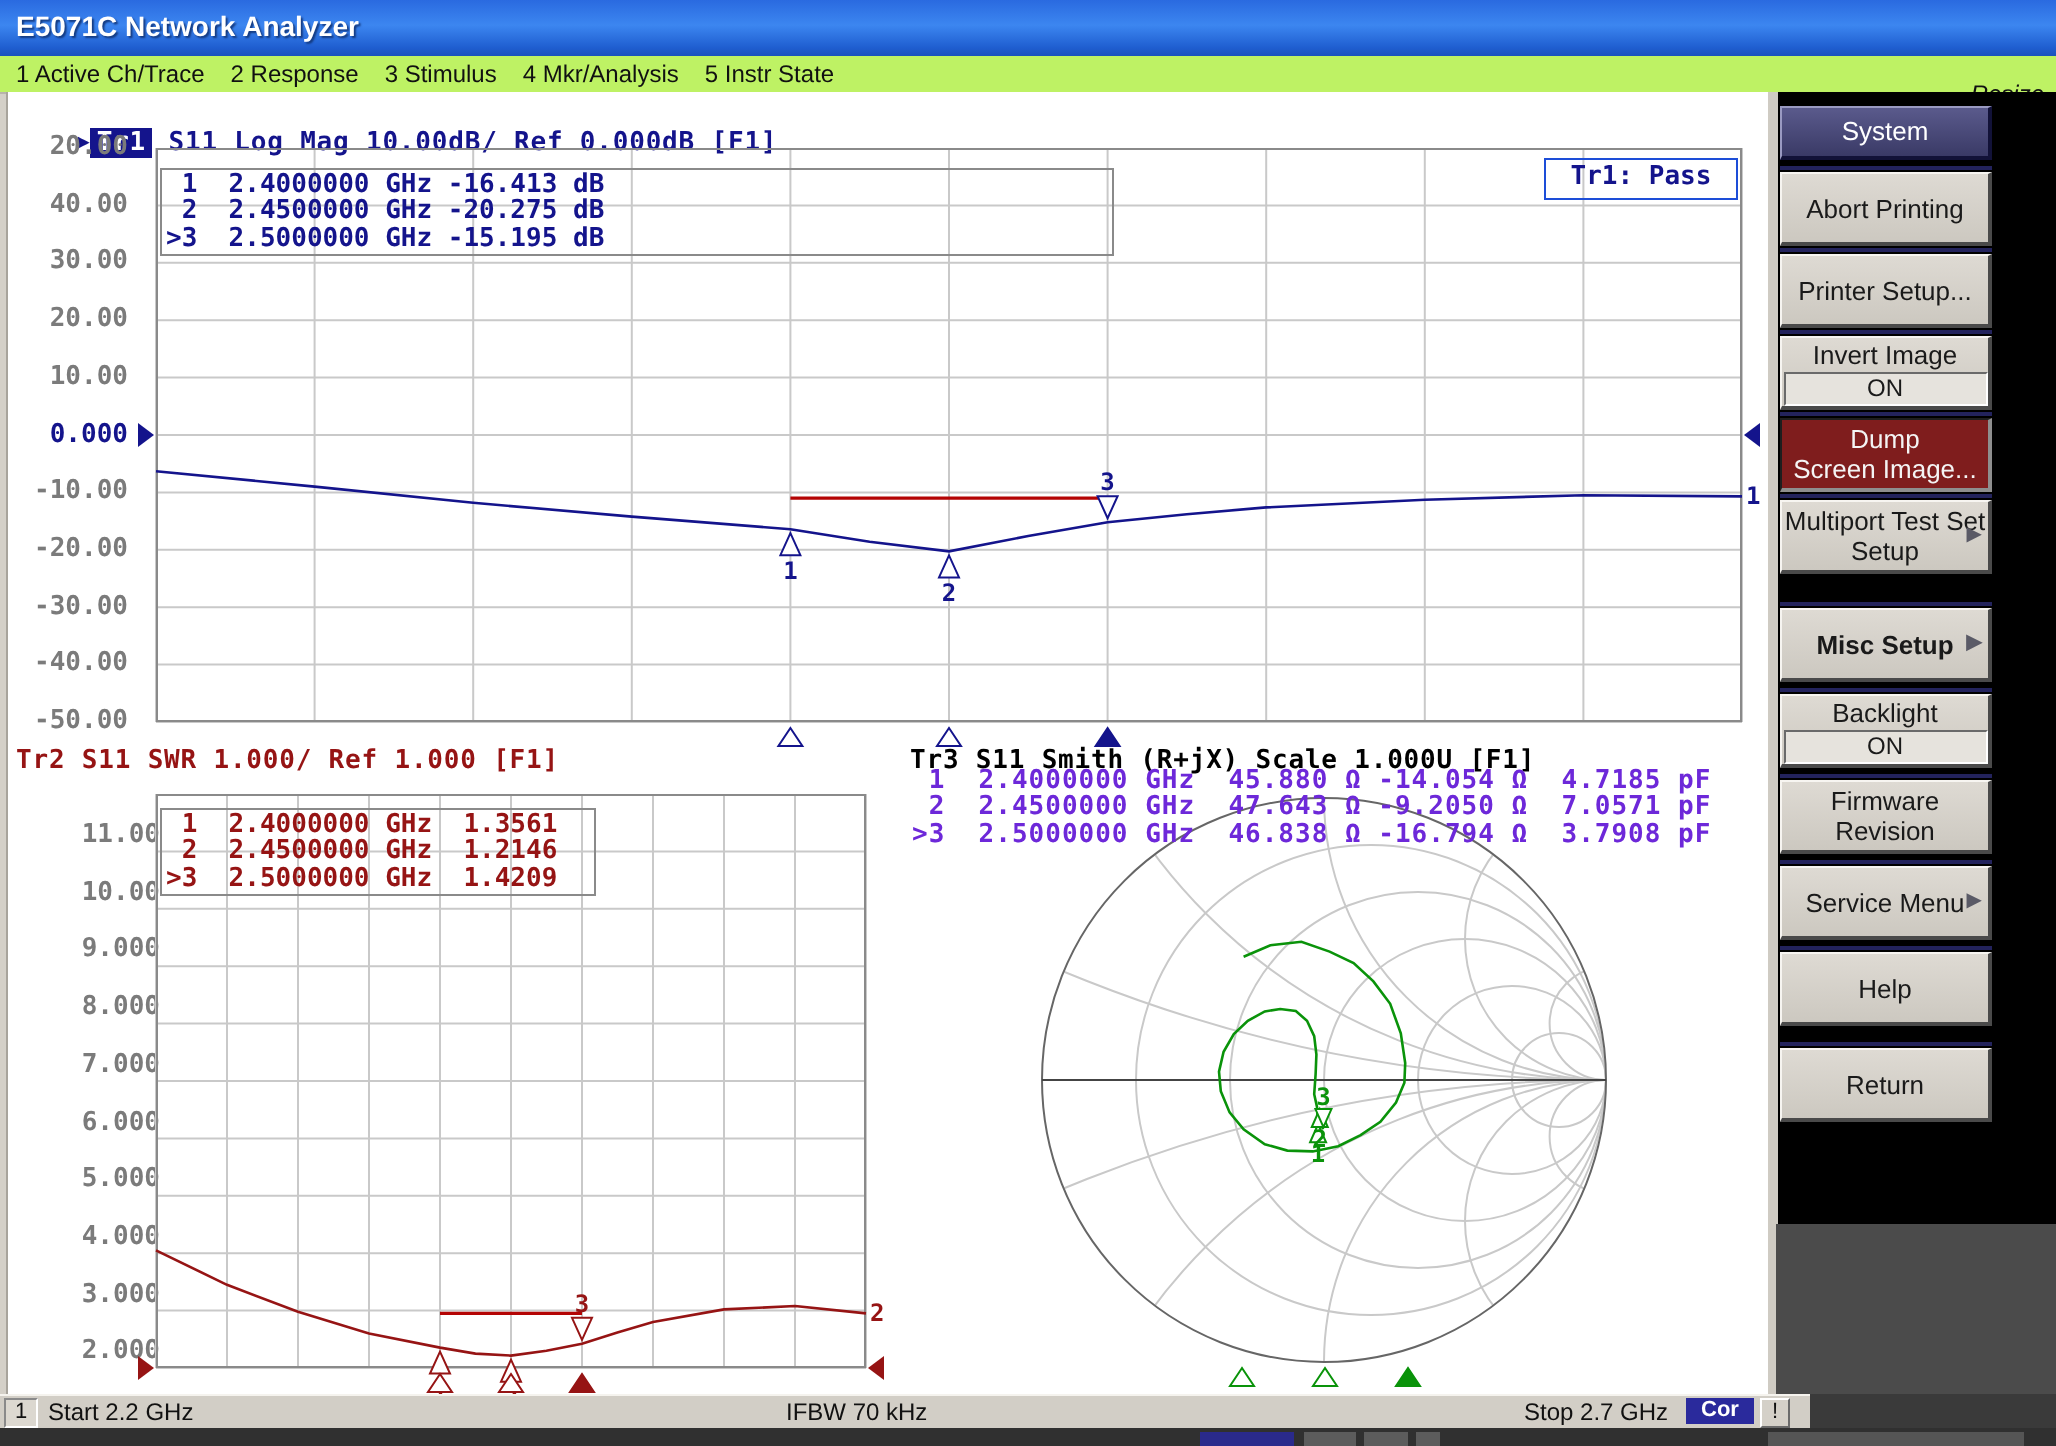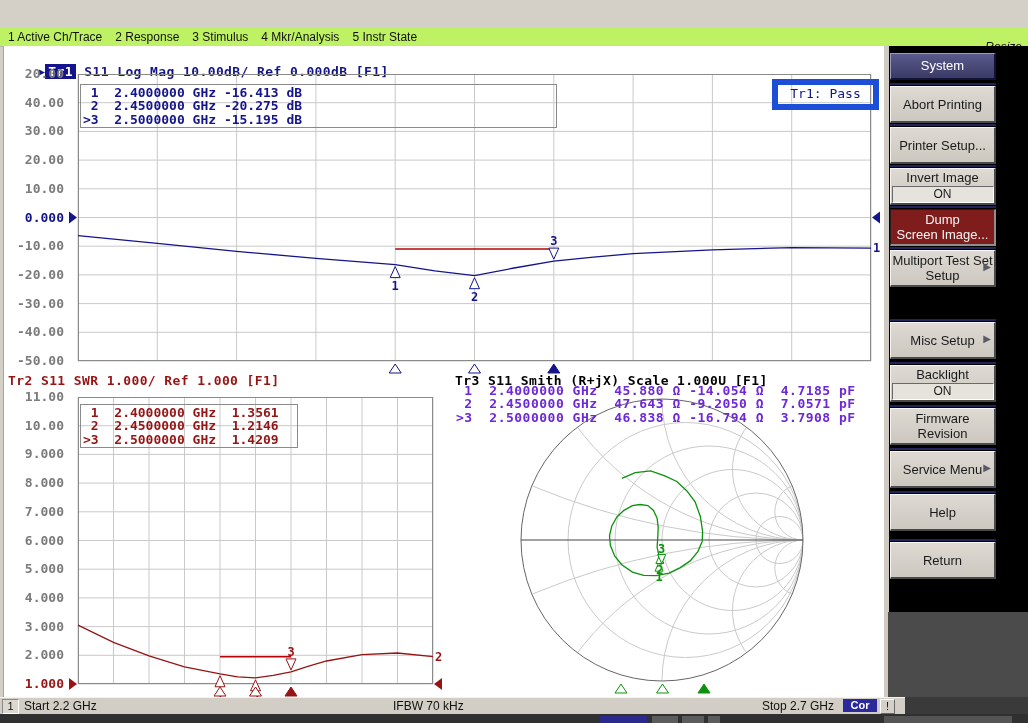--- a/index.html
+++ b/index.html
@@ -20,40 +20,40 @@
   .chartpanel{position:absolute;left:3px;top:46px;width:881px;height:651px;background:#ffffff;
     border-left:1px solid #a8a49c;}
   svg{position:absolute;}
   .tr-header{position:absolute;font-family:"DejaVu Sans Mono",monospace;font-size:13px;font-weight:bold;
     letter-spacing:0.4px;white-space:pre;}
   .hdr-arrow{color:#14148c;font-size:10px;vertical-align:1px;}
   .tr1-badge{background:#14148c;color:#fff;padding:0 3px;}
   .readout{position:absolute;font-family:"DejaVu Sans Mono",monospace;font-size:13px;font-weight:bold;
     white-space:pre;line-height:13.4px;}
   .readout.boxed{border:1px solid #8a8a8a;padding:1px 2px;}
-  .passbox{position:absolute;left:772px;top:79px;width:95px;height:19px;border:6px solid #1d4ed8;
-    font-family:"DejaVu Sans Mono",monospace;font-size:13px;font-weight:normal;color:#14148c;
+  .passbox{position:absolute;left:772px;top:79px;width:95px;height:19px;border:1px solid #1d4ed8;
+    font-family:"DejaVu Sans Mono",monospace;font-size:13px;font-weight:bold;color:#14148c;
     text-align:center;line-height:18px;}
   .ylabels{position:absolute;width:64px;}
   .ylabels span{position:absolute;right:0;font-family:"DejaVu Sans Mono",monospace;font-size:13px;
     font-weight:bold;color:#7b7b7b;line-height:14px;white-space:pre;}
   .ylabels span.ref{font-weight:bold;}
   .mnum{font-family:"DejaVu Sans Mono",monospace;font-size:12px;font-weight:bold;}
   
   .sidebar{position:absolute;left:884px;top:46px;width:144px;height:651px;background:#000;}
   .sidebar .edge{position:absolute;left:0;top:0;width:5px;height:651px;background:#cfcbc3;}
   .softkeys{position:absolute;left:6px;top:7px;width:106px;}
   .sk-title{height:27px;background:linear-gradient(180deg,#5a5a8c,#3a3a66);color:#fff;
     border-top:1px solid #9a9ac2;border-left:1px solid #9a9ac2;border-right:2px solid #121238;
     border-bottom:2px solid #121238;box-sizing:border-box;text-align:center;line-height:24px;
     font-size:13px;margin-bottom:3px;}
   .sk-wrap{margin-top:1px;}
   .sk-wrap.gap-md{margin-top:3px;}
   .sk-wrap.gap-lg{margin-top:8px;}
-  .sk-wrap.gap-xl{margin-top:32px;}
+  .sk-wrap.gap-xl{margin-top:14px;font-weight:bold;}
   .sk-sep{height:2px;background:#23235c;margin-bottom:1px;}
   .sk-btn{position:relative;height:37px;box-sizing:border-box;
     background:linear-gradient(180deg,#dedad3,#ccc8c0);
     border-top:1px solid #f7f5f1;border-left:1px solid #f7f5f1;
     border-right:2px solid #4a4a4a;border-bottom:2px solid #4a4a4a;
     display:flex;flex-direction:column;align-items:center;justify-content:center;
     font-size:13px;color:#1a1a1a;cursor:default;}
   .sk-btn .sk-line{line-height:15px;}
   .sk-btn.pressed{background:#7f1d1d;color:#f4f4f4;
     border-top:1px solid #1e1e1e;border-left:1px solid #1e1e1e;
@@ -80,20 +80,23 @@
     border-bottom:1px solid #6a6a6a;text-align:center;line-height:12px;font-size:11px;}
   
   .bottomstrip{position:absolute;left:0;top:714px;width:1028px;height:9px;background:#303030;z-index:6;}
   .bs-box{position:absolute;top:2px;height:7px;}
 </style>
 </head>
 <body>
 
 <div class="app">
 
+  <div class="titlebar">
+    <span class="title">E5071C Network Analyzer</span>
+  </div>
 
   <div class="menubar">
     <div class="menu-items" id="menu-items">
         <div class="menu-item">1 Active Ch/Trace</div>
         <div class="menu-item">2 Response</div>
         <div class="menu-item">3 Stimulus</div>
         <div class="menu-item">4 Mkr/Analysis</div>
         <div class="menu-item">5 Instr State</div>
       </div>
     <span class="resize">Resize</span>
@@ -157,21 +160,21 @@
       <polygon points="469.7999999999997,299 481.7999999999997,299 475.7999999999997,290" fill="#14148c" stroke="#14148c"></polygon>
       <text x="795" y="178.209" class="mnum" fill="#14148c">1</text>
     </svg>
   <div class="readout boxed" id="mt0" style="left:80px;top:84px;width:471px;height:40px;color:#14148c;"><div> 1  2.4000000 GHz -16.413 dB</div><div> 2  2.4500000 GHz -20.275 dB</div><div>&gt;3  2.5000000 GHz -15.195 dB</div></div>
   <div class="passbox">Tr1: Pass</div>
 
   <div class="tr-header" style="left:8px;top:373px;color:#961414;">Tr2 S11 SWR 1.000/ Ref 1.000 [F1]</div>
 
   <div class="tr-header" style="left:455px;top:373px;color:#000000;">Tr3 S11 Smith (R+jX) Scale 1.000U [F1]</div>
 
-  <div class="ylabels" id="ylab1" style="left:0;top:397px;height:288px;">
+  <div class="ylabels" id="ylab1" style="left:0;top:418px;height:288px;padding-left:16px;">
       <span style="top: -7px;">11.00</span>
       <span style="top: 21.7px;">10.00</span>
       <span style="top: 50.4px;">9.000</span>
       <span style="top: 79.1px;">8.000</span>
       <span style="top: 107.8px;">7.000</span>
       <span style="top: 136.5px;">6.000</span>
       <span style="top: 165.2px;">5.000</span>
       <span style="top: 193.9px;">4.000</span>
       <span style="top: 222.6px;">3.000</span>
       <span style="top: 251.3px;">2.000</span>

